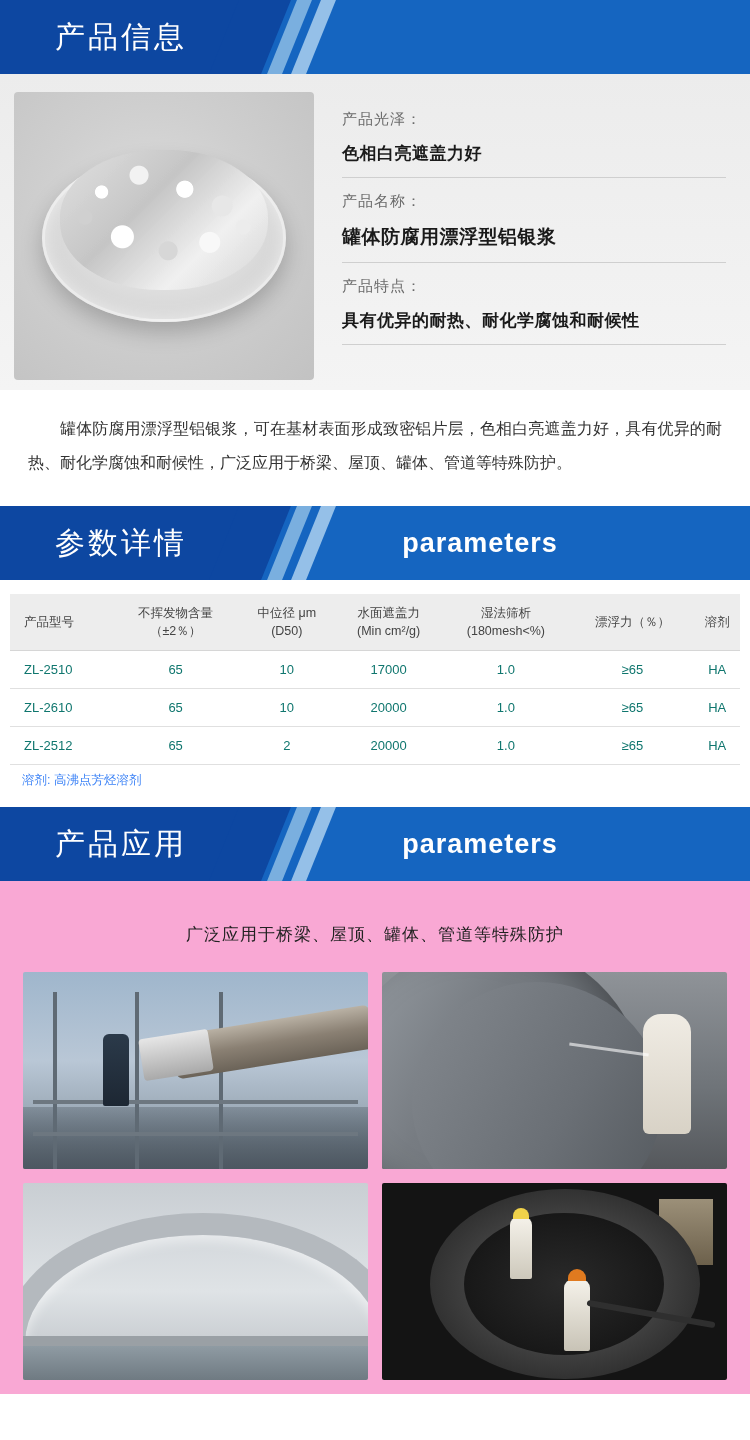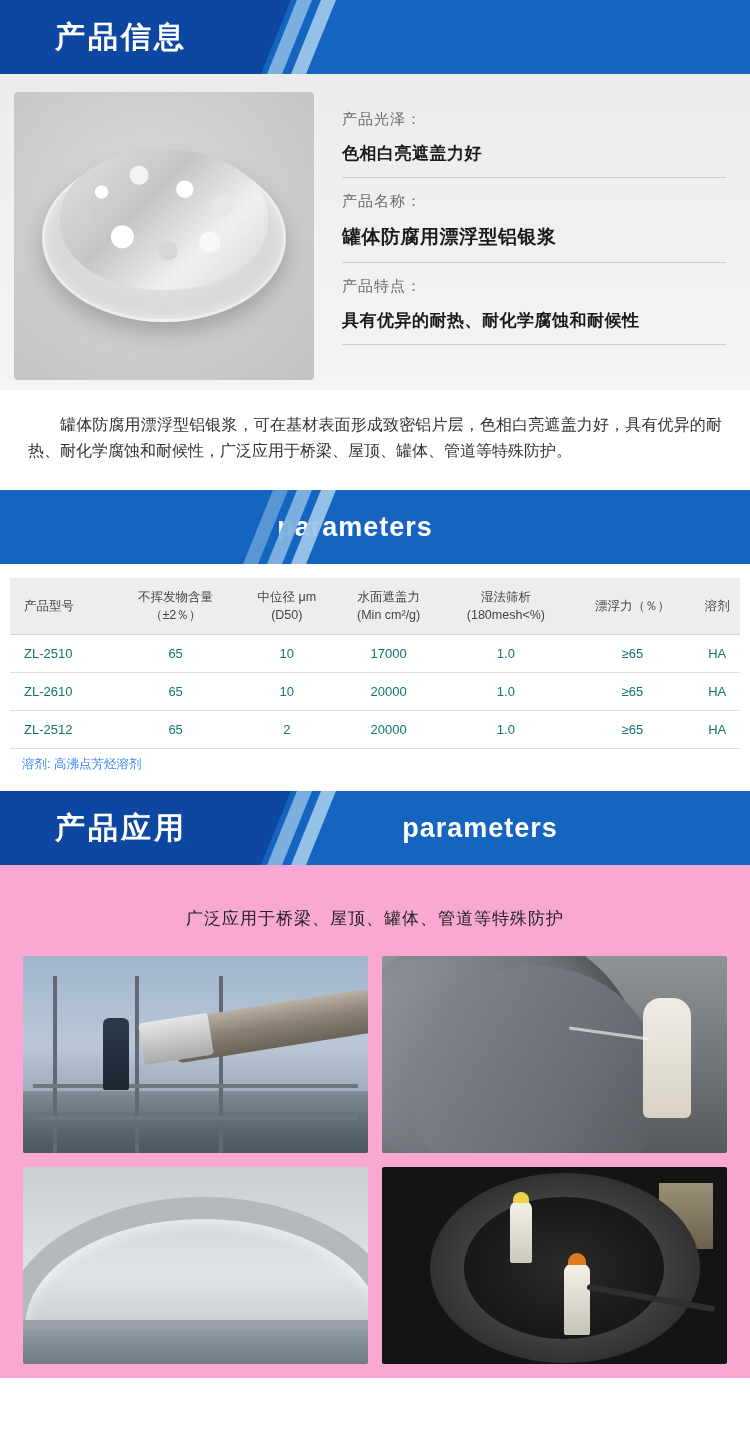--- a/index.html
+++ b/index.html
@@ -38,21 +38,21 @@
     width: 52px;
     height: 74px;
     background: #0d47a1;
     transform: skewX(-22deg);
   }
   .banner-cn {
     position: relative;
     z-index: 4;
     color: #fff;
     font-size: 30px;
-    font-weight: bold;
+    font-weight: normal;
     letter-spacing: 3px;
     white-space: nowrap;
   }
   .slashes {
     position: absolute;
     left: 258px;
     top: 0;
     height: 74px;
     display: flex;
     z-index: 2;
@@ -128,21 +128,21 @@
   .info-item { padding-bottom: 12px; margin-bottom: 14px; border-bottom: 1px solid #cfcfcf; }
   .info-item:last-child { border-bottom: 1px solid #cfcfcf; }
   .info-label { font-size: 15px; color: #6a6a6a; margin-bottom: 13px; letter-spacing: 1px; }
   .info-value { font-size: 17px; color: #1a1a1a; font-weight: bold; letter-spacing: .5px; }
   .info-value.big { font-size: 19px; }
 
   
   .desc {
     padding: 22px 28px 26px 28px;
     font-size: 16px;
-    line-height: 26px;
+    line-height: 34px;
     color: #333;
     text-align: justify;
     text-indent: 32px;
   }
 
   
   .table-wrap { padding: 14px 10px 4px 10px; }
   table { width: 100%; border-collapse: collapse; font-size: 13px; }
   thead td {
     background: #ededed;
@@ -316,20 +316,23 @@
       <div class="info-item">
         <div class="info-label">产品特点：</div>
         <div class="info-value">具有优异的耐热、耐化学腐蚀和耐候性</div>
       </div>
     </div>
   </div>
 
   <div class="desc">罐体防腐用漂浮型铝银浆，可在基材表面形成致密铝片层，色相白亮遮盖力好，具有优异的耐热、耐化学腐蚀和耐候性，广泛应用于桥梁、屋顶、罐体、管道等特殊防护。</div>
 
   <div class="banner">
+    <div class="banner-left">
+      <span class="banner-cn">参数详情</span>
+    </div>
     <div class="slashes">
       <div class="slash s1"></div>
       <div class="slash s2"></div>
       <div class="slash s3"></div>
     </div>
     <div class="banner-en">parameters</div>
   </div>
 
   <div class="table-wrap">
     <table>

